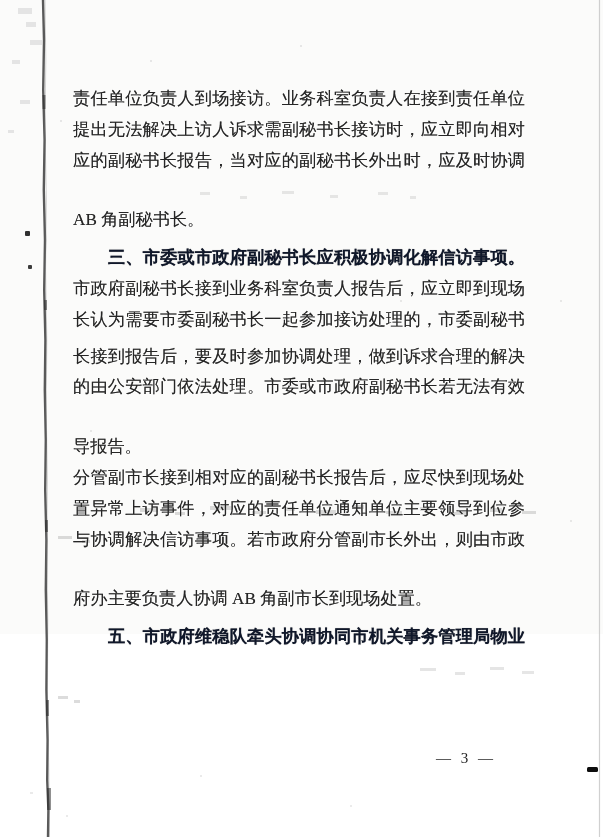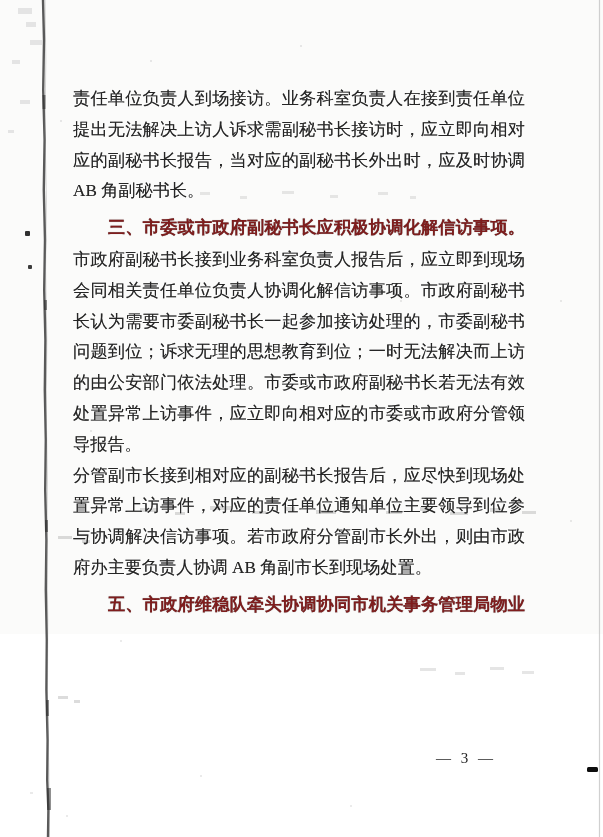--- a/index.html
+++ b/index.html
@@ -33,32 +33,33 @@
     color: #262626;
     text-align: justify;
     text-shadow: 0 0 0.5px rgba(40,40,40,0.55);
   }
   .line {
     text-align-last: justify;
     white-space: normal;
   }
   .line.nojust {
     text-align-last: left;
+    margin-top: 29px;
   }
   .line.indent {
     text-indent: 35px;
   }
   .line.space {
     margin-top: 6px;
   }
   .seg { font-weight: 400; }
   .seg.bold {
-    font-family: Liberation Mono, monospace;
+    font-family: Liberation Sans, sans-serif;
     font-weight: 700;
-    color: #7f1d1d;
+    color: #0f172a;
     text-shadow: 0 0 0.7px rgba(0,0,0,0.6);
   }
   .pageno {
     position: absolute;
     left: 436px;
     top: 750px;
     font-size: 15px;
     letter-spacing: 3px;
     color: #222;
     font-family: "Liberation Serif", "DejaVu Serif", serif;
@@ -156,25 +157,23 @@
     </g>
   </svg>
 
   <div class="doc" style="color: rgb(38, 38, 38);">
       <div class="line"><span class="seg">责任单位负责人到场接访。业务科室负责人在接到责任单位</span></div>
       <div class="line"><span class="seg">提出无法解决上访人诉求需副秘书长接访时，应立即向相对</span></div>
       <div class="line"><span class="seg">应的副秘书长报告，当对应的副秘书长外出时，应及时协调</span></div>
       <div class="line nojust"><span class="seg">AB 角副秘书长。</span></div>
       <div class="line indent space"><span class="seg bold">三、市委或市政府副秘书长应积极协调化解信访事项。</span></div>
       <div class="line"><span class="seg">市政府副秘书长接到业务科室负责人报告后，应立即到现场</span></div>
-      <div class="line"><span class="seg">会同相关责任单位负责人协调化解信访事项。市政府副秘书</span></div>
       <div class="line"><span class="seg">长认为需要市委副秘书长一起参加接访处理的，市委副秘书</span></div>
-      <div class="line"><span class="seg">问题到位；诉求无理的思想教育到位；一时无法解决而上访</span></div>
+      <div class="line space"><span class="seg">长接到报告后，要及时参加协调处理，做到诉求合理的解决</span></div>
       <div class="line"><span class="seg">的由公安部门依法处理。市委或市政府副秘书长若无法有效</span></div>
-      <div class="line"><span class="seg">处置异常上访事件，应立即向相对应的市委或市政府分管领</span></div>
       <div class="line nojust"><span class="seg">导报告。</span></div>
       <div class="line"><span class="seg">分管副市长接到相对应的副秘书长报告后，应尽快到现场处</span></div>
       <div class="line"><span class="seg">置异常上访事件，对应的责任单位通知单位主要领导到位参</span></div>
       <div class="line"><span class="seg">与协调解决信访事项。若市政府分管副市长外出，则由市政</span></div>
       <div class="line nojust"><span class="seg">府办主要负责人协调 AB 角副市长到现场处置。</span></div>
       <div class="line indent space"><span class="seg bold">五、市政府维稳队牵头协调协同市机关事务管理局物业</span></div>
     </div>
 
   <div class="pageno">— 3 —</div>
 

